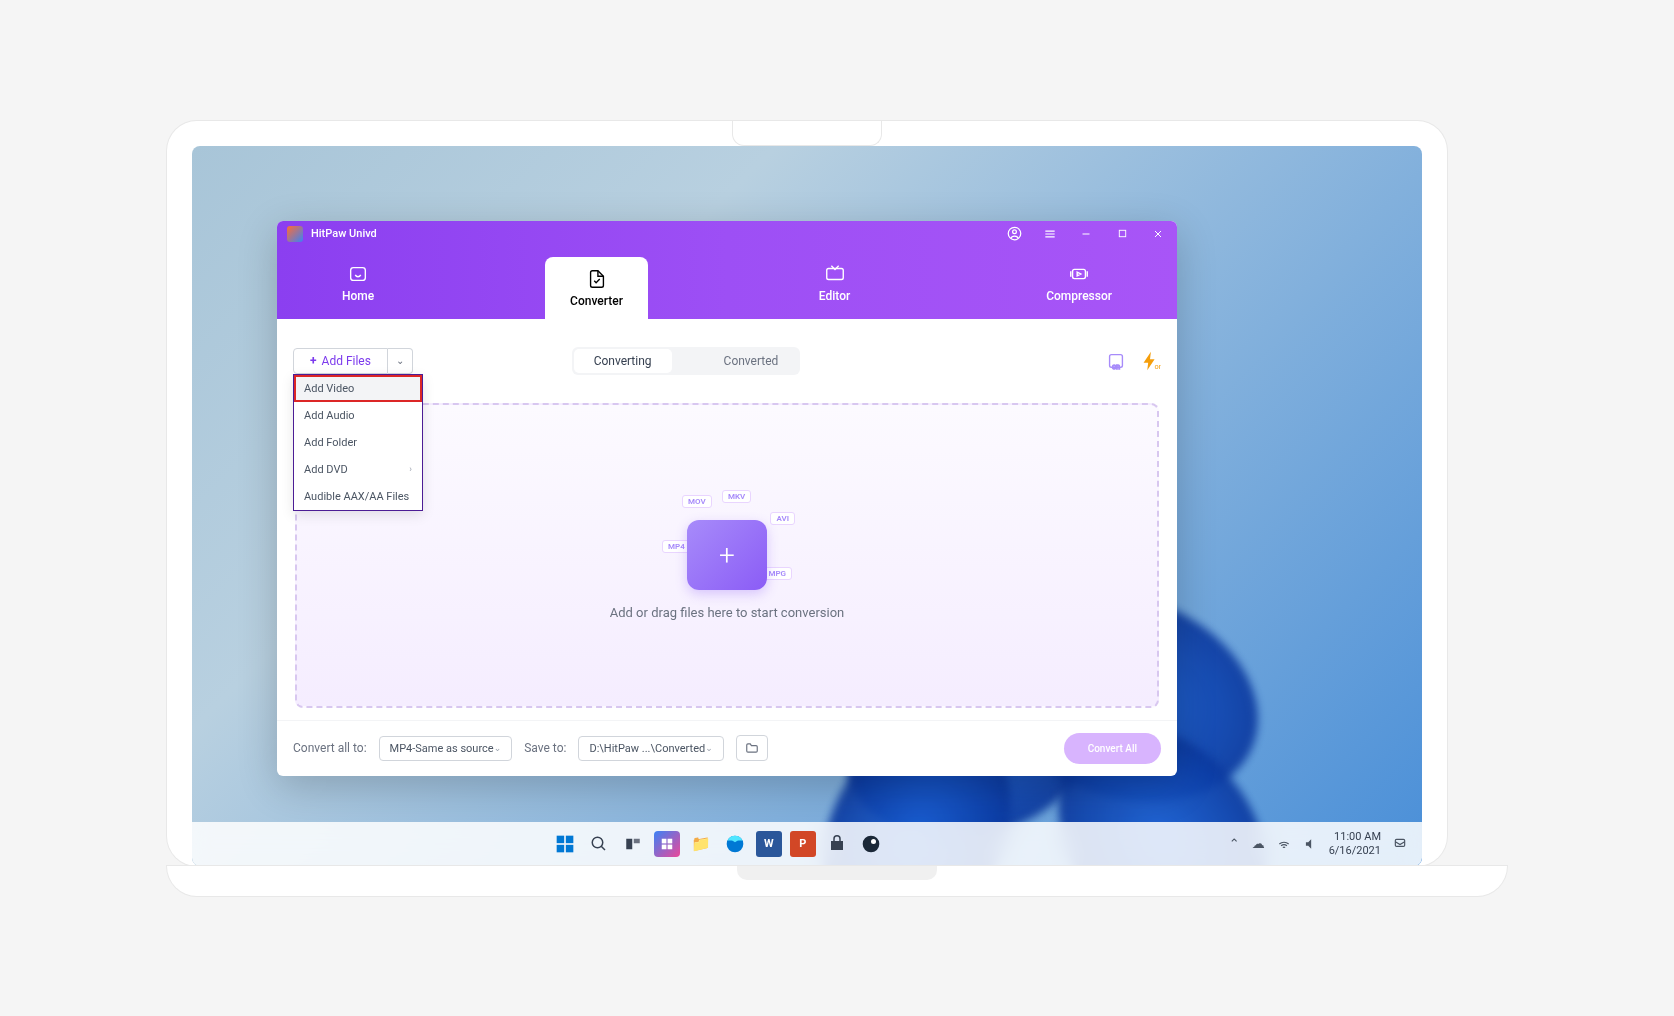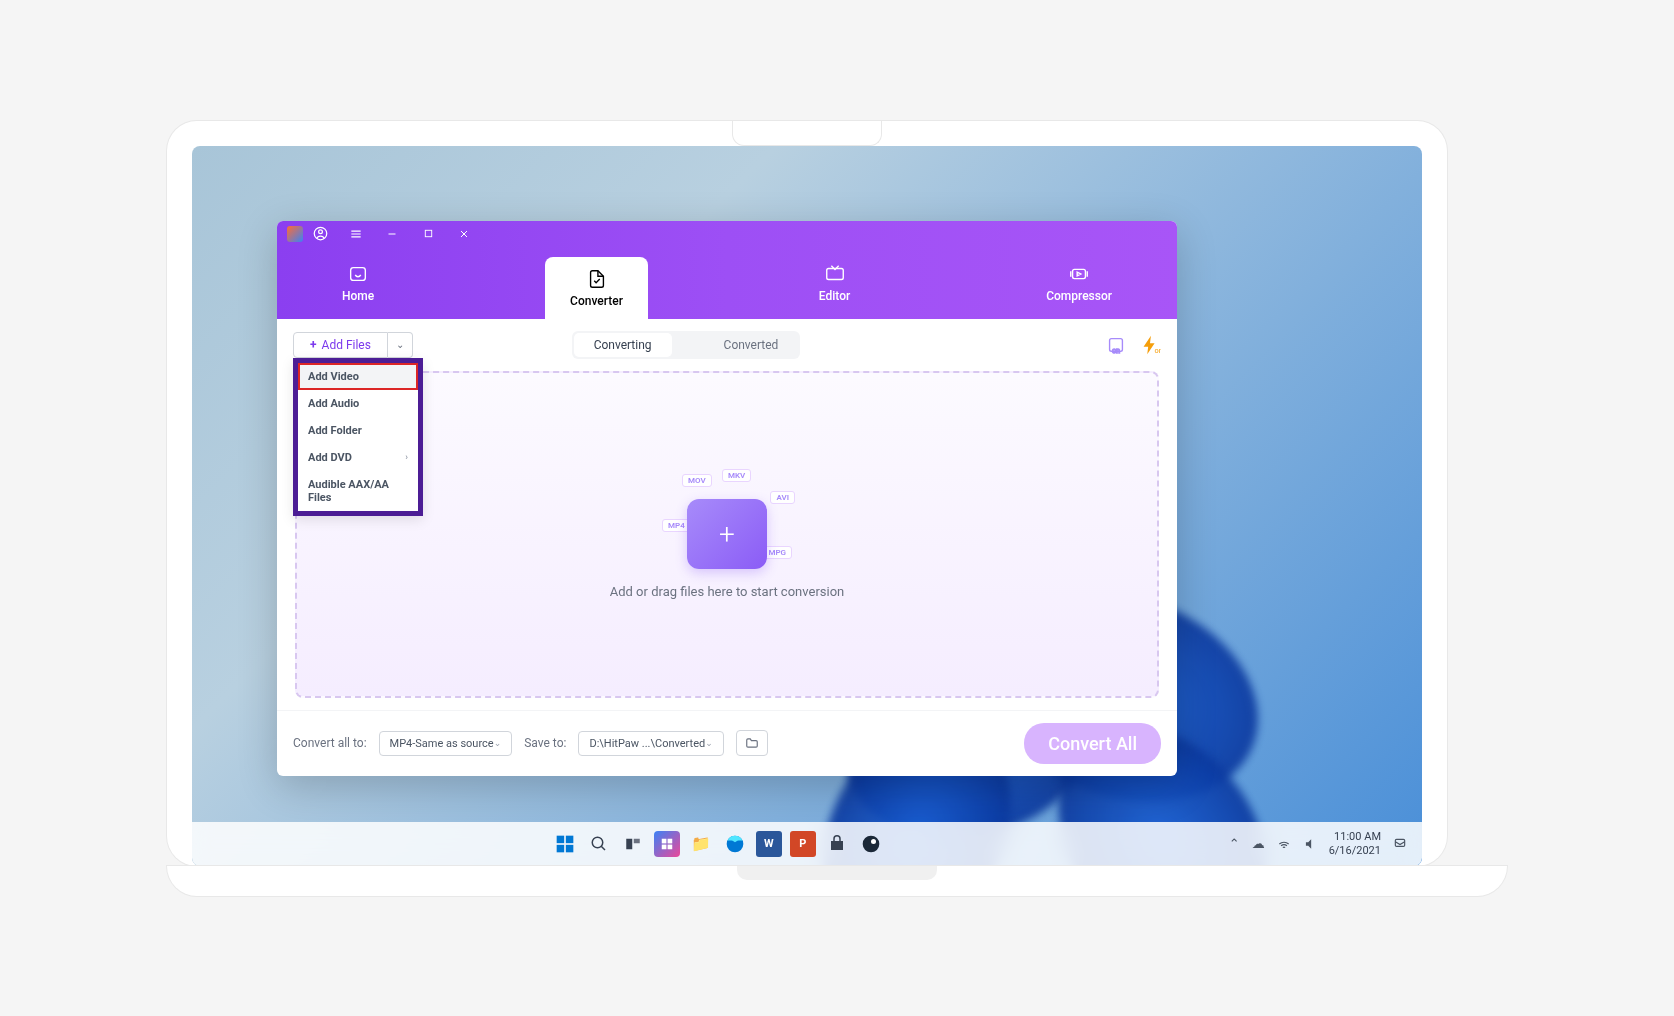--- a/index.html
+++ b/index.html
@@ -30,43 +30,43 @@
     .nav-item { display: flex; flex-direction: column; align-items: center; justify-content: center; color: #fff; cursor: pointer; padding: 0 25px; position: relative; }
     .nav-item.active { background: #fff; color: #000000; border-radius: 8px 8px 0 0; margin-top: 10px; padding-top: 0; height: 62px; }
     .nav-icon { font-size: 20px; margin-bottom: 4px; }
     .nav-label { font-size: 12px; font-weight: 500; }
     
     .toolbar { display: flex; align-items: center; padding: 12px 16px; gap: 12px; background: #fff; }
     .add-files-group { display: flex; position: relative; }
     .add-files-btn { border: 1px solid #d1d5db; background: #fff; padding: 5px 16px; font-size: 12px; color: #7c3aed; cursor: pointer; display: flex; align-items: center; gap: 5px; border-radius: 4px 0 0 4px; }
     .dropdown-toggle { border: 1px solid #d1d5db; border-left: none; background: #fff; padding: 5px 8px; cursor: pointer; color: #6b7280; border-radius: 0 4px 4px 0; font-size: 10px; }
     
-    .dropdown-menu { position: absolute; top: 100%; left: 0; background: #fff; border: 5px solid #4c1d95; box-shadow: 0 4px 12px rgba(0,0,0,0.1); width: 130px; z-index: 10; font-weight: bold; }
+    .dropdown-menu { position: absolute; top: 100%; left: 0; background: #fff; border: 1px solid #4c1d95; box-shadow: 0 4px 12px rgba(0,0,0,0.1); width: 130px; z-index: 10; }
     .dropdown-item { padding: 7px 10px; font-size: 11px; color: #4b5563; cursor: pointer; display: flex; align-items: center; justify-content: space-between; }
     .dropdown-item.highlighted { background: #f3f4f6; outline: 2px solid #dc2626; outline-offset: -2px; }
     
-    .sub-tabs { display: flex; background: #f3f4f6; border-radius: 6px; padding: 2px; margin: 0 auto; gap: 32px; }
+    .sub-tabs { display: flex; background: #f3f4f6; border-radius: 6px; padding: 2px; margin: 16px auto; gap: 32px; }
     .sub-tab { padding: 5px 20px; font-size: 12px; color: #6b7280; cursor: pointer; border-radius: 5px; }
     .sub-tab.active { background: #fff; color: #374151; }
     
     .toolbar-right { margin-left: auto; display: flex; gap: 12px; align-items: center; }
     .toolbar-badge { font-size: 16px; text-decoration: underline; }
     
     .drop-zone { flex: 1; margin: 0 18px 12px; border: 2px dashed #d8c7f0; border-radius: 8px; display: flex; flex-direction: column; align-items: center; justify-content: center; background: linear-gradient(180deg, #fcfaff 0%, #f5edff 100%); padding: 40px; }
     .drop-illus { position: relative; width: 120px; height: 100px; margin-bottom: 15px; }
     .drop-box { width: 80px; height: 70px; background: linear-gradient(135deg, #a78bfa, #8b5cf6); border-radius: 12px; position: absolute; bottom: 0; left: 50%; transform: translateX(-50%); display: flex; align-items: center; justify-content: center; box-shadow: 0 4px 12px rgba(139,92,246,0.3); }
     .drop-box-plus { color: #fff; font-size: 28px; font-weight: 300; }
     .format-tag { position: absolute; background: #fff; border: 1px solid #e9d5ff; color: #a78bfa; font-size: 8px; padding: 1px 5px; border-radius: 3px; font-weight: 600; }
     .drop-text { color: #6b7280; font-size: 13px; }
     
     .bottom-bar { display: flex; align-items: center; padding: 12px 16px; gap: 12px; border-top: 1px solid #f3f4f6; }
     .bottom-label { font-size: 12px; color: #6b7280; text-align: right; }
     .bottom-select { border: 1px solid #d1d5db; background: #fff; padding: 5px 10px; font-size: 11px; color: #4b5563; border-radius: 4px; min-width: 130px; display: flex; align-items: center; justify-content: space-between; cursor: pointer; }
     .folder-btn { border: 1px solid #d1d5db; background: #fff; padding: 5px 8px; border-radius: 4px; cursor: pointer; color: #6b7280; }
-    .convert-all-btn { margin-left: auto; background: #d8b4fe; color: #fff; border: none; padding: 10px 24px; border-radius: 20px; font-size: 18px; font-weight: 500; cursor: pointer; }
+    .convert-all-btn { margin-left: auto; background: #d8b4fe; color: #fff; border: none; padding: 10px 24px; border-radius: 20px; font-size: 10px; font-weight: 500; cursor: pointer; }
     
     .taskbar { position: absolute; bottom: 0; left: 0; right: 0; height: 44px; background: rgba(255,255,255,0.85); backdrop-filter: blur(10px); display: flex; align-items: center; padding: 0 15px; }
     .taskbar-center { display: flex; gap: 8px; margin: 0 auto; }
     .taskbar-icon { width: 26px; height: 26px; border-radius: 4px; display: flex; align-items: center; justify-content: center; font-size: 16px; cursor: pointer; }
     .taskbar-right { display: flex; align-items: center; gap: 12px; font-size: 11px; color: #374151; }
     .taskbar-time { text-align: right; line-height: 1.2; }
     .sys-icon { font-size: 13px; color: #4b5563; }
     
     svg { display: block; }
   </style>
@@ -81,20 +81,21 @@
         <div class="petal"></div>
           <div class="petal"></div>
           <div class="petal"></div>
           <div class="petal"></div>
       </div>
 
       <div class="app-window">
 
         <div class="titlebar">
           <div class="app-logo"></div>
+          <div class="app-title">HitPaw Univd</div>
           <div class="titlebar-icons">
             <div class="titlebar-icon">
               <svg width="15" height="15" viewBox="0 0 24 24" fill="none" stroke="currentColor" stroke-width="2">
                   <circle cx="12" cy="12" r="10"></circle>
                   <circle cx="12" cy="9" r="3"></circle>
                   <path d="M6 20c1-3 4-4 6-4s5 1 6 4"></path>
                 </svg>
             </div>
             <div class="titlebar-icon">
               <svg width="14" height="14" viewBox="0 0 24 24" fill="none" stroke="currentColor" stroke-width="2">

